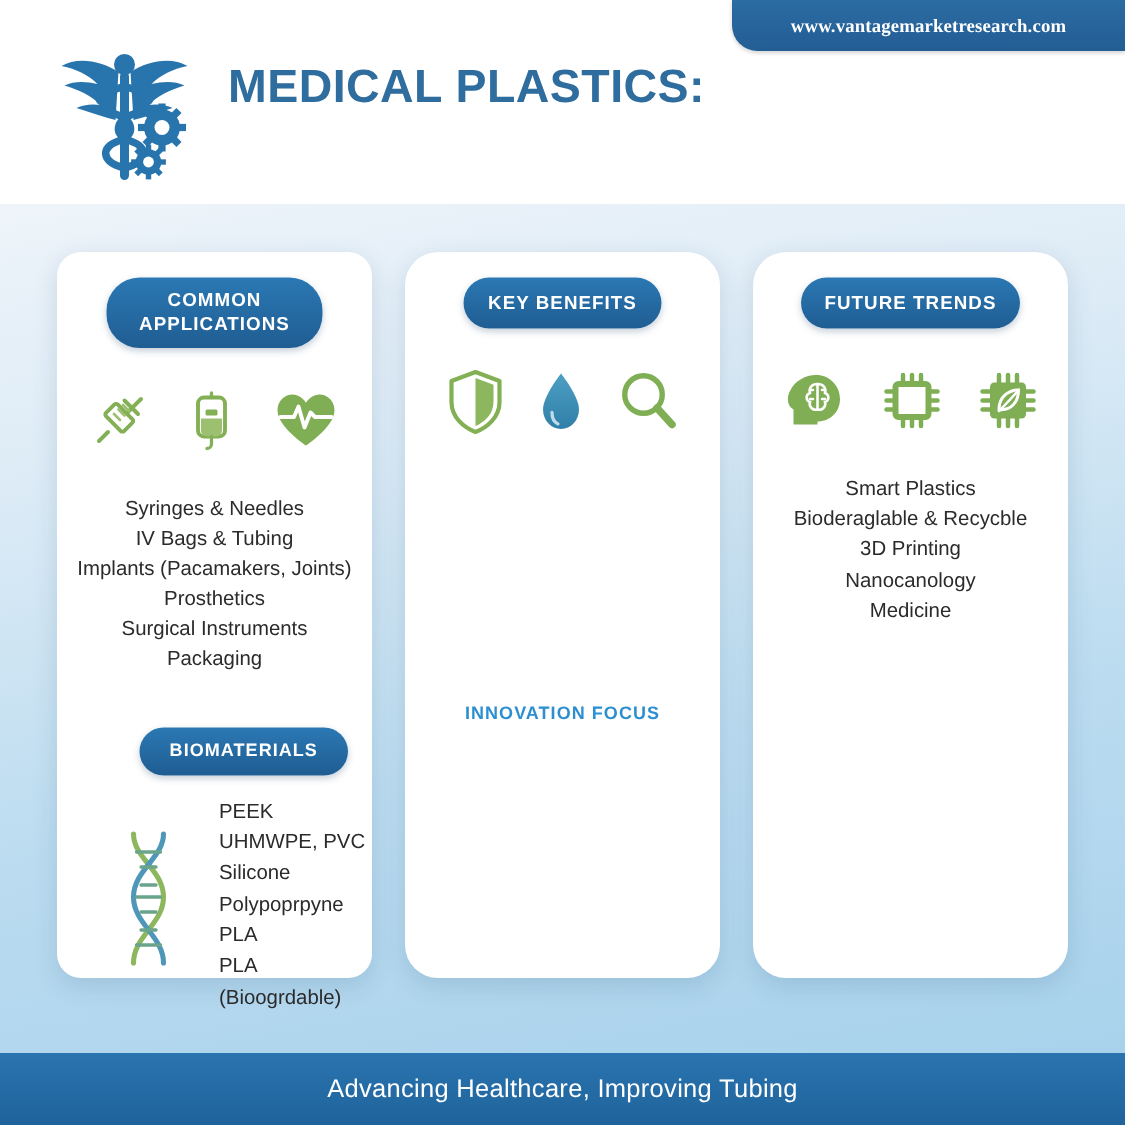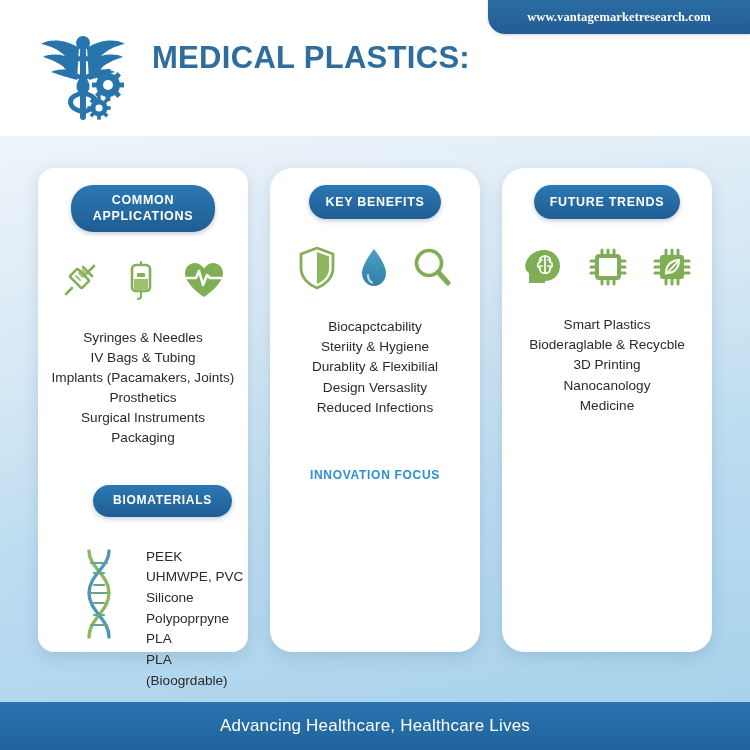--- a/index.html
+++ b/index.html
@@ -126,22 +126,22 @@
     line-height: 1.48;
     padding: 0 6px;
   }
   .list div { white-space: nowrap; }
 
   
   .bio-block {
     position: absolute; left: 16px; right: 0; top: 300px; padding-left: 23px;
   }
   .bio-row {
-    display: flex; align-items: flex-start; justify-content: center;
-    margin-top: 30px; gap: 25px;
+    display: flex; align-items: center; justify-content: center;
+    margin-top: 14px; gap: 25px;
   }
   .bio-list {
     color: #2b2b2b; font-size: 13.6px; line-height: 1.52;
     text-align: left;
   }
 
   
   .innov {
     position: absolute; left: 0; right: 0; top: 300px;
     text-align: center;
@@ -335,27 +335,20 @@
           </svg>
         </span>
         <span>
           <svg width="42" height="44" viewBox="0 0 42 44">
             <circle cx="18" cy="17" r="12.5" fill="none" stroke="#7fae54" stroke-width="3.6"></circle>
             <line x1="27" y1="26" x2="37" y2="37" stroke="#7fae54" stroke-width="5" stroke-linecap="round"></line>
           </svg>
         </span>
       </div>
 
-      <div class="list">
-        <div>Biocapctcability</div>
-        <div>Steriity &amp; Hygiene</div>
-        <div>Durablity &amp; Flexibilial</div>
-        <div>Design Versaslity</div>
-        <div>Reduced Infections</div>
-      </div>
 
       <div class="innov">
         <div class="innov-title">INNOVATION FOCUS</div>
 
       </div>
     </div>
 
     <div class="card card-c">
       <div class="pill">FUTURE TRENDS</div>
 
@@ -421,16 +414,16 @@
         <div>Bioderaglable &amp; Recycble</div>
         <div>3D Printing</div>
         <div>Nanocanology</div>
         <div>Medicine</div>
       </div>
     </div>
 
   </div>
 
   <div class="footer">
-    <span>Advancing Healthcare, Healthcare Lives</span>
+    <span>Advancing Healthcare, Improving Tubing</span>
   </div>
 
 </div>
 
 </body></html>

